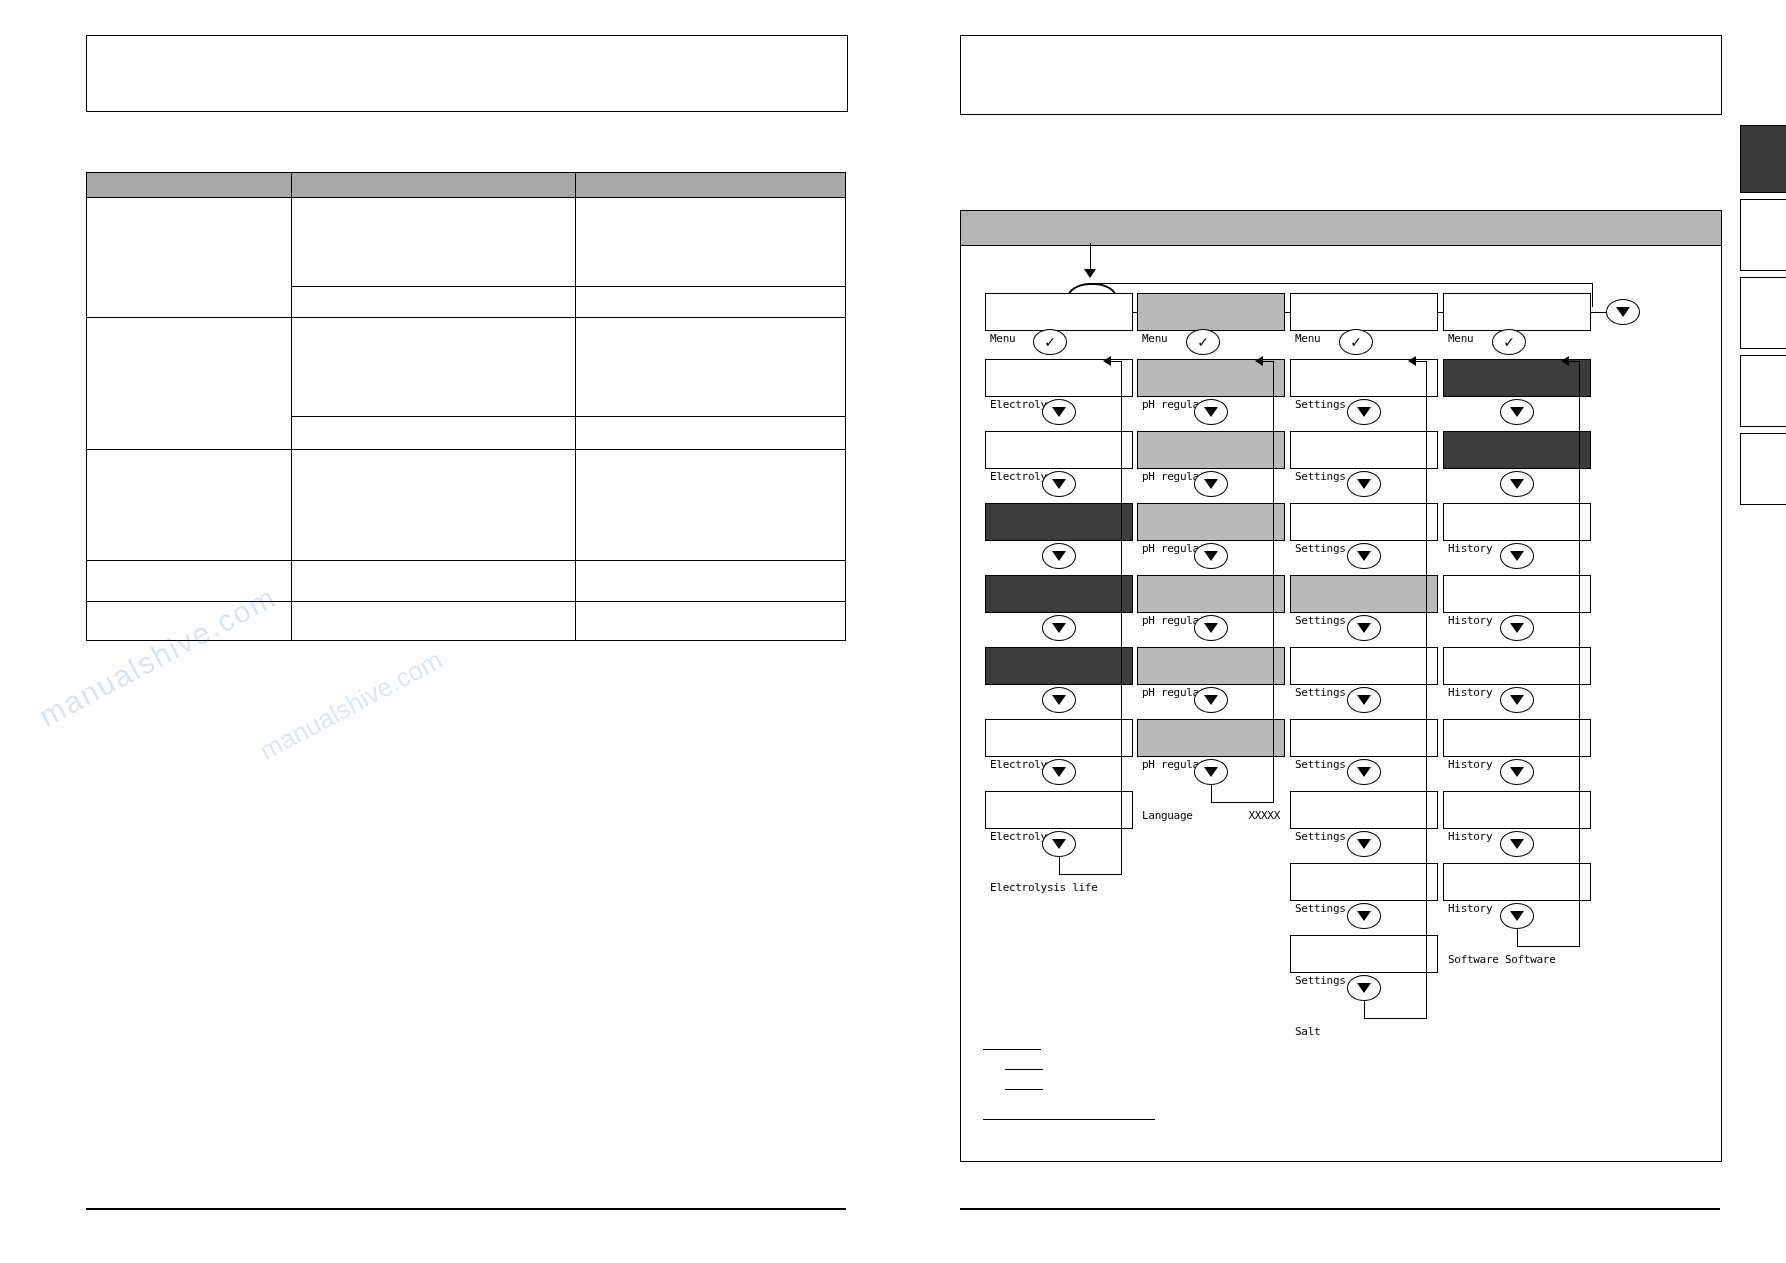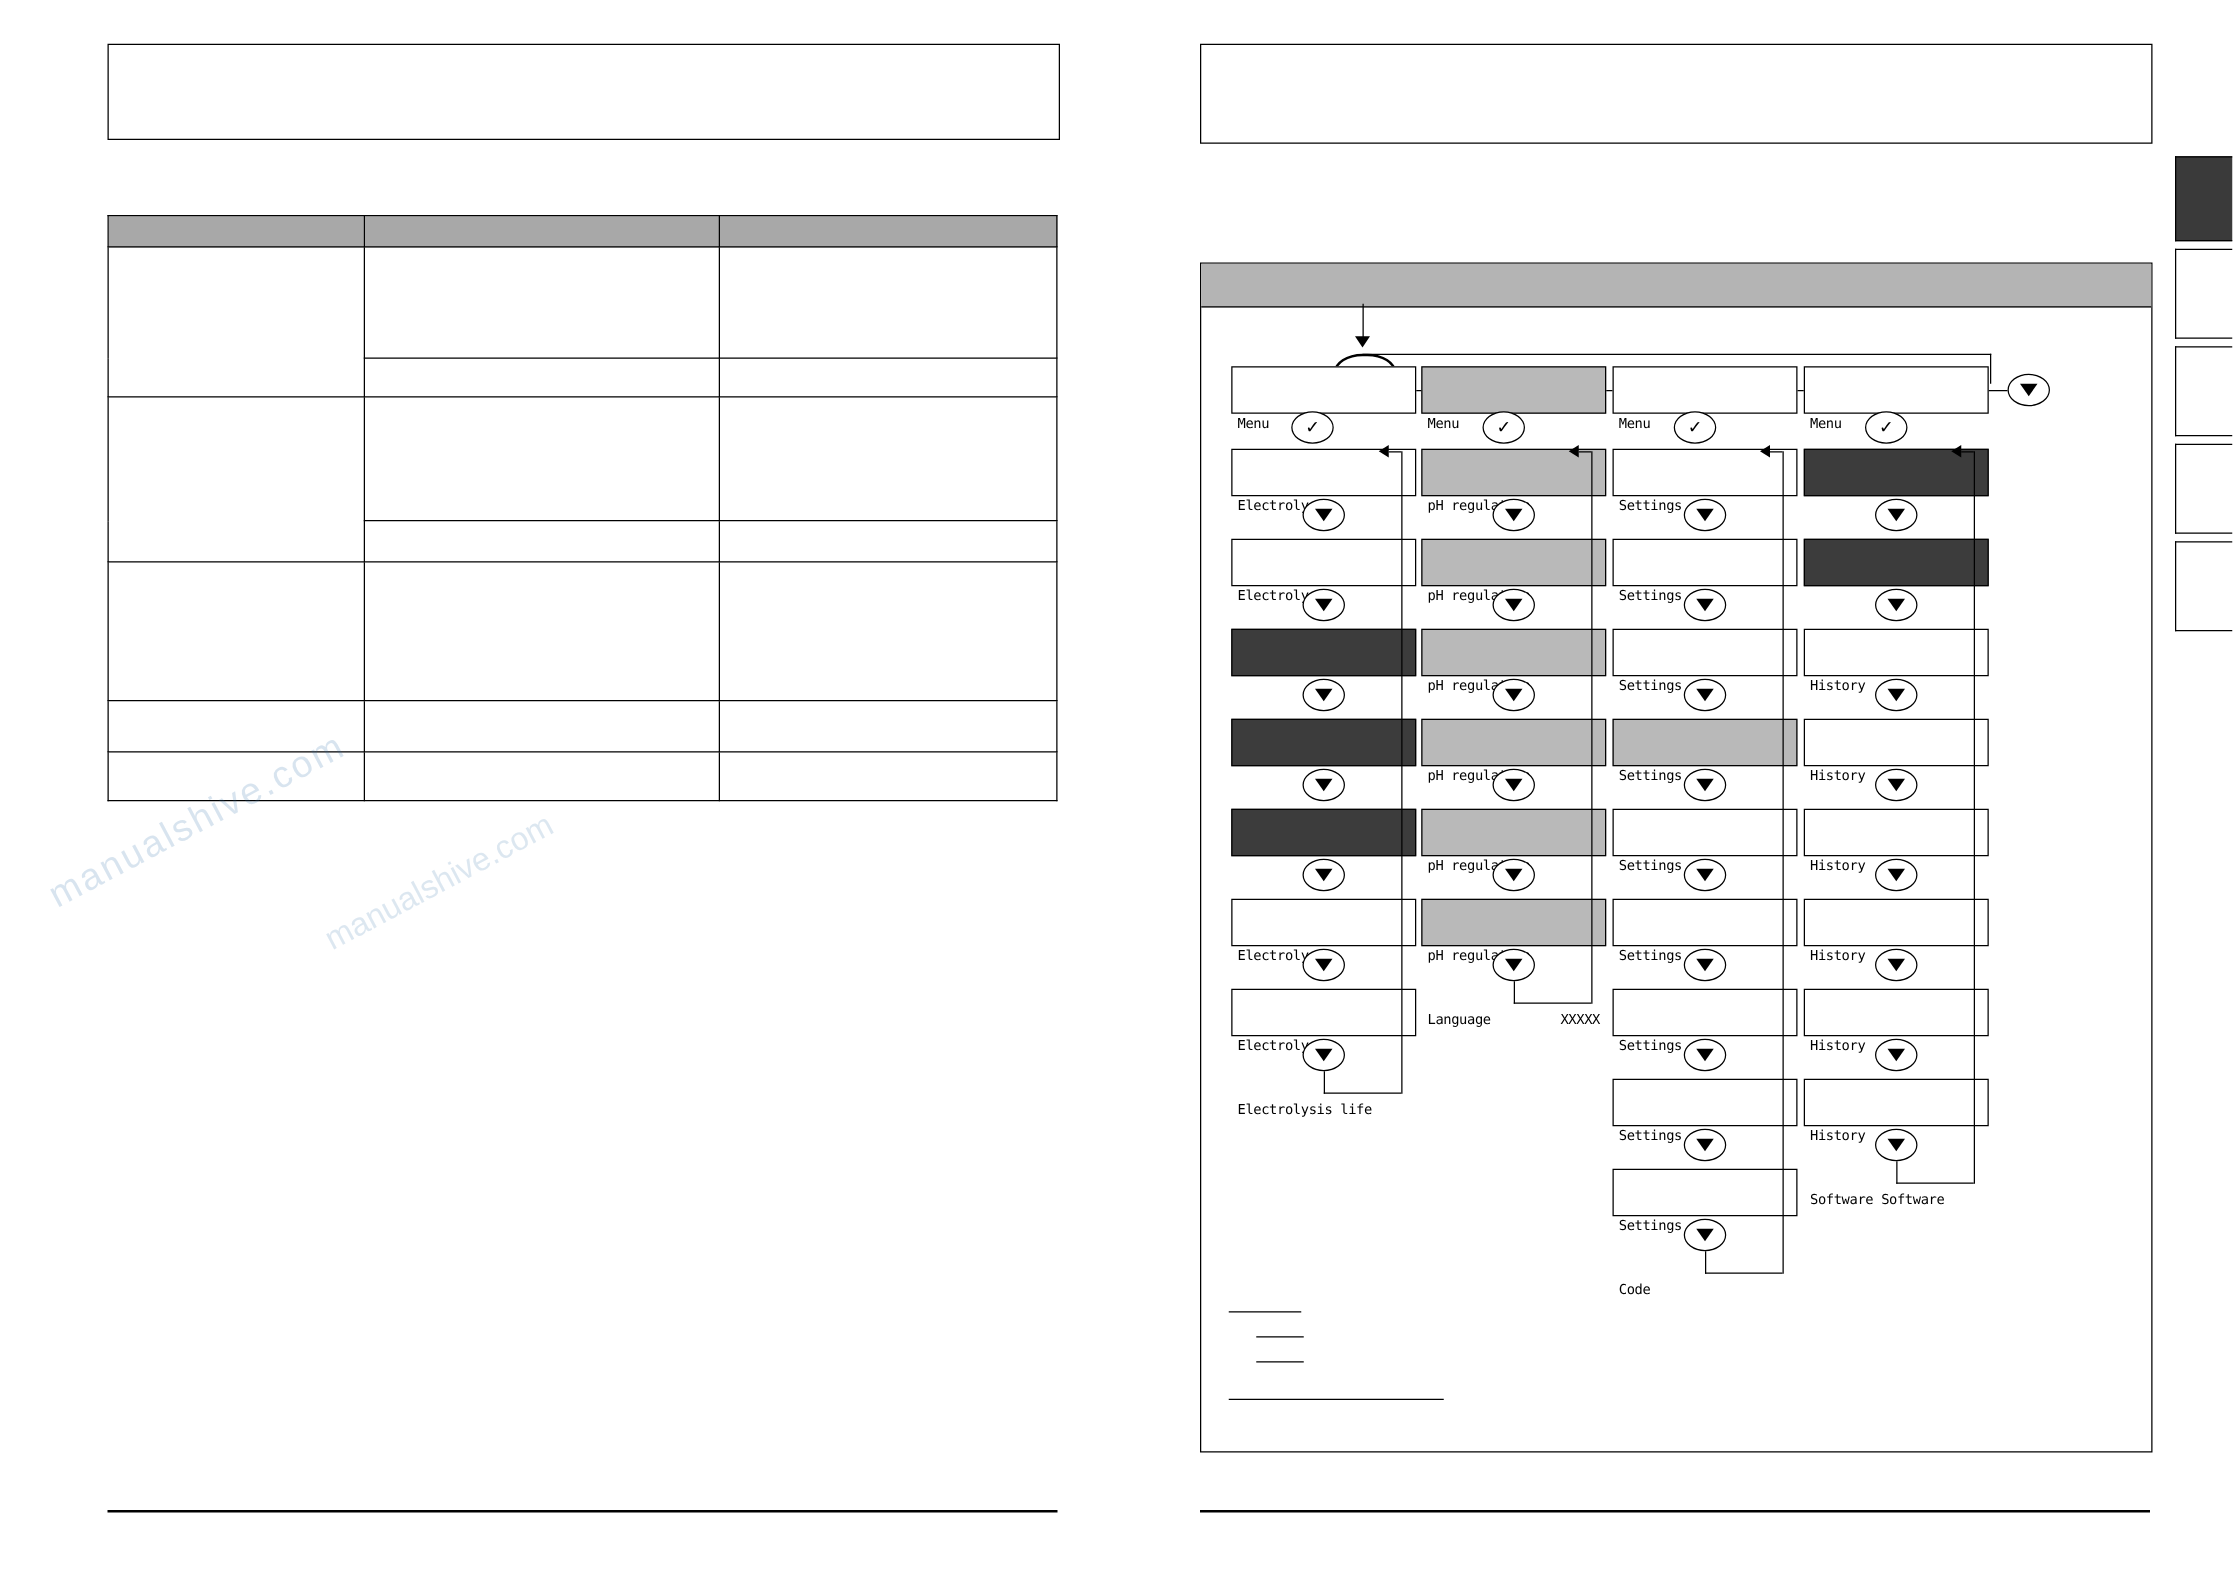--- a/index.html
+++ b/index.html
@@ -353,21 +353,21 @@
     <div class="lcd" style="left:329px;top:652px;">
       <span class="l1">Settings</span>
       <span class="l2">Reset</span>
     </div>
     <div class="btn" style="left:386px;top:692px;">
         <div class="tri"></div>
       </div>
 
     <div class="lcd" style="left:329px;top:724px;">
       <span class="l1">Settings</span>
-      <span class="l2">Code</span>
+      <span class="l2">Salt</span>
     </div>
     <div class="btn" style="left:386px;top:764px;">
         <div class="tri"></div>
       </div>
 
     <div class="line vline" style="left:403px;top:790px;height:18px;"></div>
     <div class="line hline" style="left:403px;top:807px;width:62px;"></div>
     <div class="line vline" style="left:465px;top:150px;height:658px;"></div>
     <div class="line hline" style="left:455px;top:150px;width:10px;"></div>
     <div class="arrow-left" style="left:447px;top:145px;"></div>

